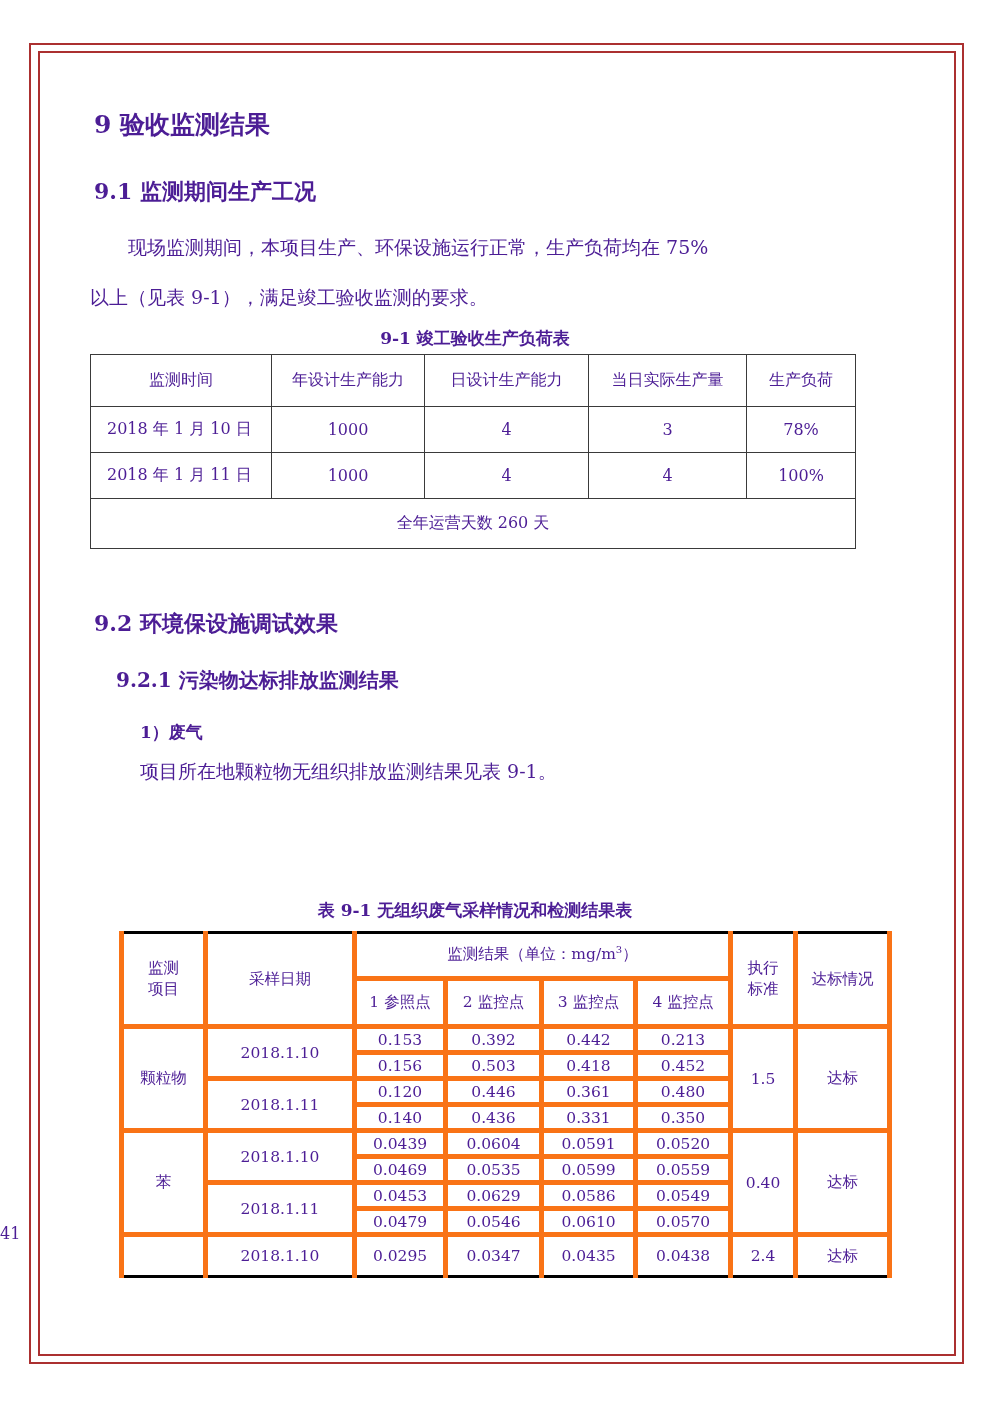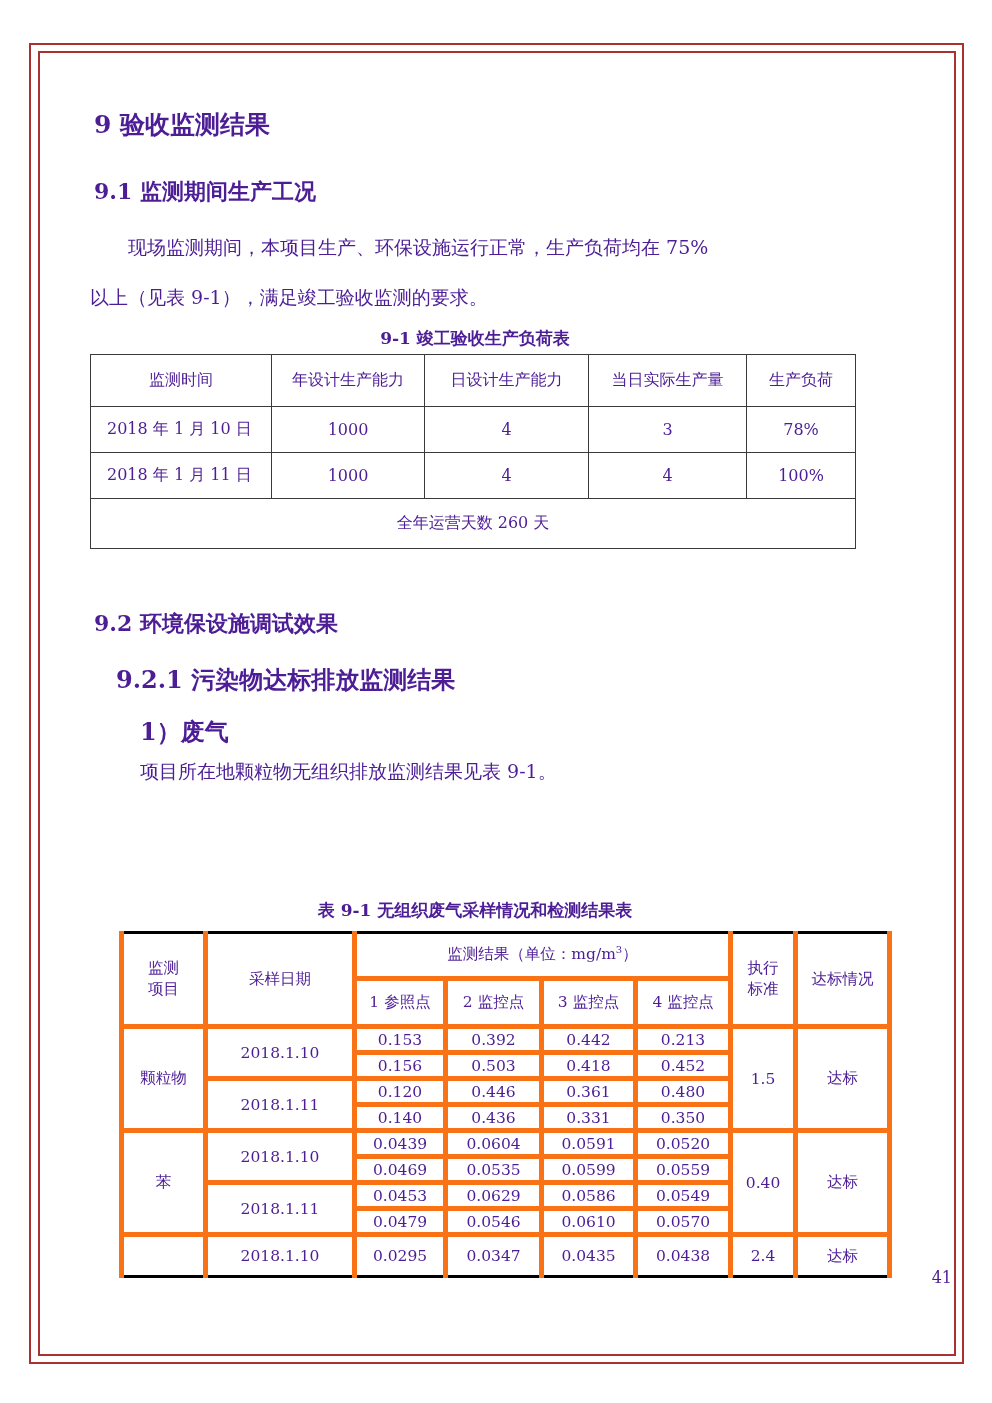--- a/index.html
+++ b/index.html
@@ -18,22 +18,22 @@
   .frame-inner{
     position:absolute;left:38px;top:51px;width:914px;height:1301px;
     border:2px solid #ab3030;pointer-events:none;
   }
   .content{
     position:absolute;left:90px;top:43px;width:770px;
   }
   .h1{font-size:25px;font-weight:bold;margin:67px 0 0 4px;line-height:30px;}
   .h2{font-size:22px;font-weight:bold;margin:38px 0 0 4px;line-height:26px;}
   .h2b{font-size:22px;font-weight:bold;margin:60px 0 0 4px;line-height:28px;}
-  .h3{font-size:24px;font-weight:bold;margin:30px 0 13px 26px;line-height:26px;}
-  .h4{font-size:24px;font-weight:bold;margin:26px 0 0 50px;line-height:26px;}
+  .h3{font-size:20px;font-weight:bold;margin:30px 0 13px 26px;line-height:26px;}
+  .h4{font-size:17px;font-weight:bold;margin:26px 0 0 50px;line-height:26px;}
   .para{font-size:19px;line-height:50px;margin:18px 0 0 0;}
   .para .line{display:block;}
   .para .indent{text-indent:2em;}
   .para2{font-size:19px;line-height:28px;margin:12px 0 0 50px;}
   .tcaption1{font-size:17px;font-weight:bold;text-align:center;margin:4px 0 0 0;line-height:24px;}
   .tcaption2{font-size:17px;font-weight:bold;text-align:center;margin:112px 0 0 0;line-height:26px;}
 
   table{border-collapse:collapse;table-layout:fixed;}
   .t1{width:765px;margin-top:4px;font-size:16px;}
   .t1 th,.t1 td{border:1.5px solid #3a3a3a;text-align:center;padding:0 4px;font-weight:normal;overflow:hidden;}
@@ -47,22 +47,22 @@
   .t2 tr.hr1 th{border-top:3.5px solid #000;}
   .t2 tr.lastrow td{border-bottom:3.5px solid #000;}
   .t2 .hr1{height:46px;}
   .t2 .hr2{height:48px;}
   .t2 .dr{height:26px;}
   .t2 .lastrow{height:42px;}
   .pre{white-space:pre-line;}
   .bold{font-weight:bold;}
   sup{font-size:10px;}
   .pagenum{
-    position:absolute;left:0;top:1268px;width:952px;
-    text-align:right;font-size:16px;
+    position:absolute;left:0;top:1224px;width:952px;
+    text-align:left;font-size:16px;
   }
 </style>
 </head>
 <body>
 
 <div class="page">
   <div class="frame-outer"></div>
   <div class="frame-inner"></div>
 
   <div class="content">

